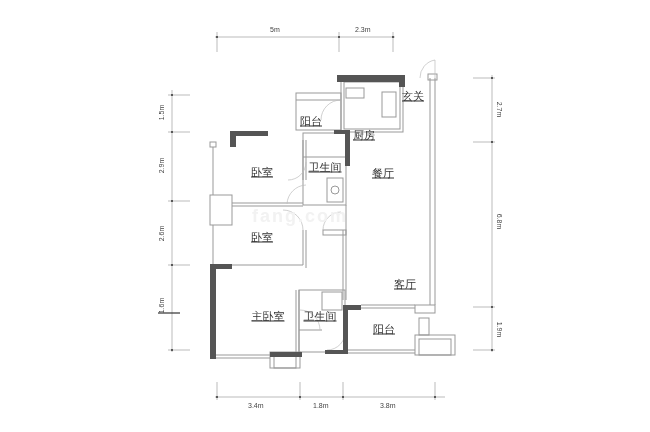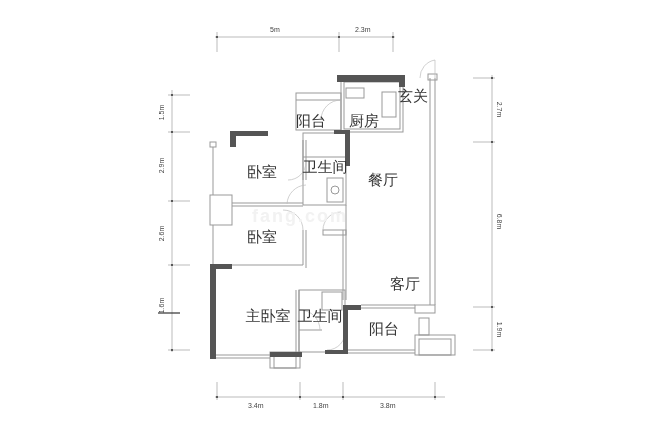--- a/index.html
+++ b/index.html
@@ -1,21 +1,21 @@
 <!DOCTYPE html>
 <html><head>
 <meta charset="utf-8">
 <style>
   html, body { margin:0; padding:0; background:#ffffff; }
   body { width:650px; height:432px; position:relative; overflow:hidden; font-family:"DejaVu Sans", sans-serif; }
   #plan { position:absolute; left:0; top:0; width:650px; height:432px; }
   .dim-label { position:absolute; font-size:7px; color:#444; font-family:"Liberation Sans", sans-serif; white-space:nowrap; }
   .dim-v { transform:rotate(90deg); transform-origin:center center; }
   .dim-vl { transform:rotate(-90deg); transform-origin:center center; }
-  .room-label { position:absolute; font-size:15px; color:#333; white-space:nowrap; transform:translate(-50%,-50%); }
+  .room-label { position:absolute; font-size:11px; color:#333; white-space:nowrap; transform:translate(-50%,-50%);text-decoration:underline; }
   .watermark { position:absolute; left:252px; top:206px; font-size:18px; color:#f2f2f2; letter-spacing:2px; font-family:"Liberation Sans", sans-serif; font-weight:bold; }
 </style>
 </head>
 <body>
 
 <div>
 <svg id="plan" viewBox="0 0 650 432" xmlns="http://www.w3.org/2000/svg">
 
   <g stroke="#aaa" stroke-width="0.8" fill="none">
     <line x1="215" y1="37" x2="395" y2="37"></line>
@@ -160,24 +160,24 @@
   <span class="dim-label dim-vl" style="left:154px;top:109px;">1.5m</span>
   <span class="dim-label dim-vl" style="left:154px;top:162px;">2.9m</span>
   <span class="dim-label dim-vl" style="left:154px;top:230px;">2.6m</span>
   <span class="dim-label dim-vl" style="left:154px;top:302px;">1.6m</span>
 
   <span class="dim-label dim-v" style="left:492px;top:106px;">2.7m</span>
   <span class="dim-label dim-v" style="left:492px;top:218px;">6.8m</span>
   <span class="dim-label dim-v" style="left:492px;top:326px;">1.9m</span>
 
   <span class="room-label" style="left:413px;top:96px;">玄关</span>
-  <span class="room-label" style="left:364px;top:121px;">厨房</span>
+  <span class="room-label" style="left:364px;top:135px;">厨房</span>
   <span class="room-label" style="left:311px;top:121px;">阳台</span>
   <span class="room-label" style="left:325px;top:167px;">卫生间</span>
-  <span class="room-label" style="left:383px;top:180px;">餐厅</span>
+  <span class="room-label" style="left:383px;top:173px;">餐厅</span>
   <span class="room-label" style="left:262px;top:172px;">卧室</span>
   <span class="room-label" style="left:262px;top:237px;">卧室</span>
   <span class="room-label" style="left:405px;top:284px;">客厅</span>
   <span class="room-label" style="left:268px;top:316px;">主卧室</span>
   <span class="room-label" style="left:320px;top:316px;">卫生间</span>
   <span class="room-label" style="left:384px;top:329px;">阳台</span>
 
   <span class="watermark">fang.com</span>
 </div>
 

